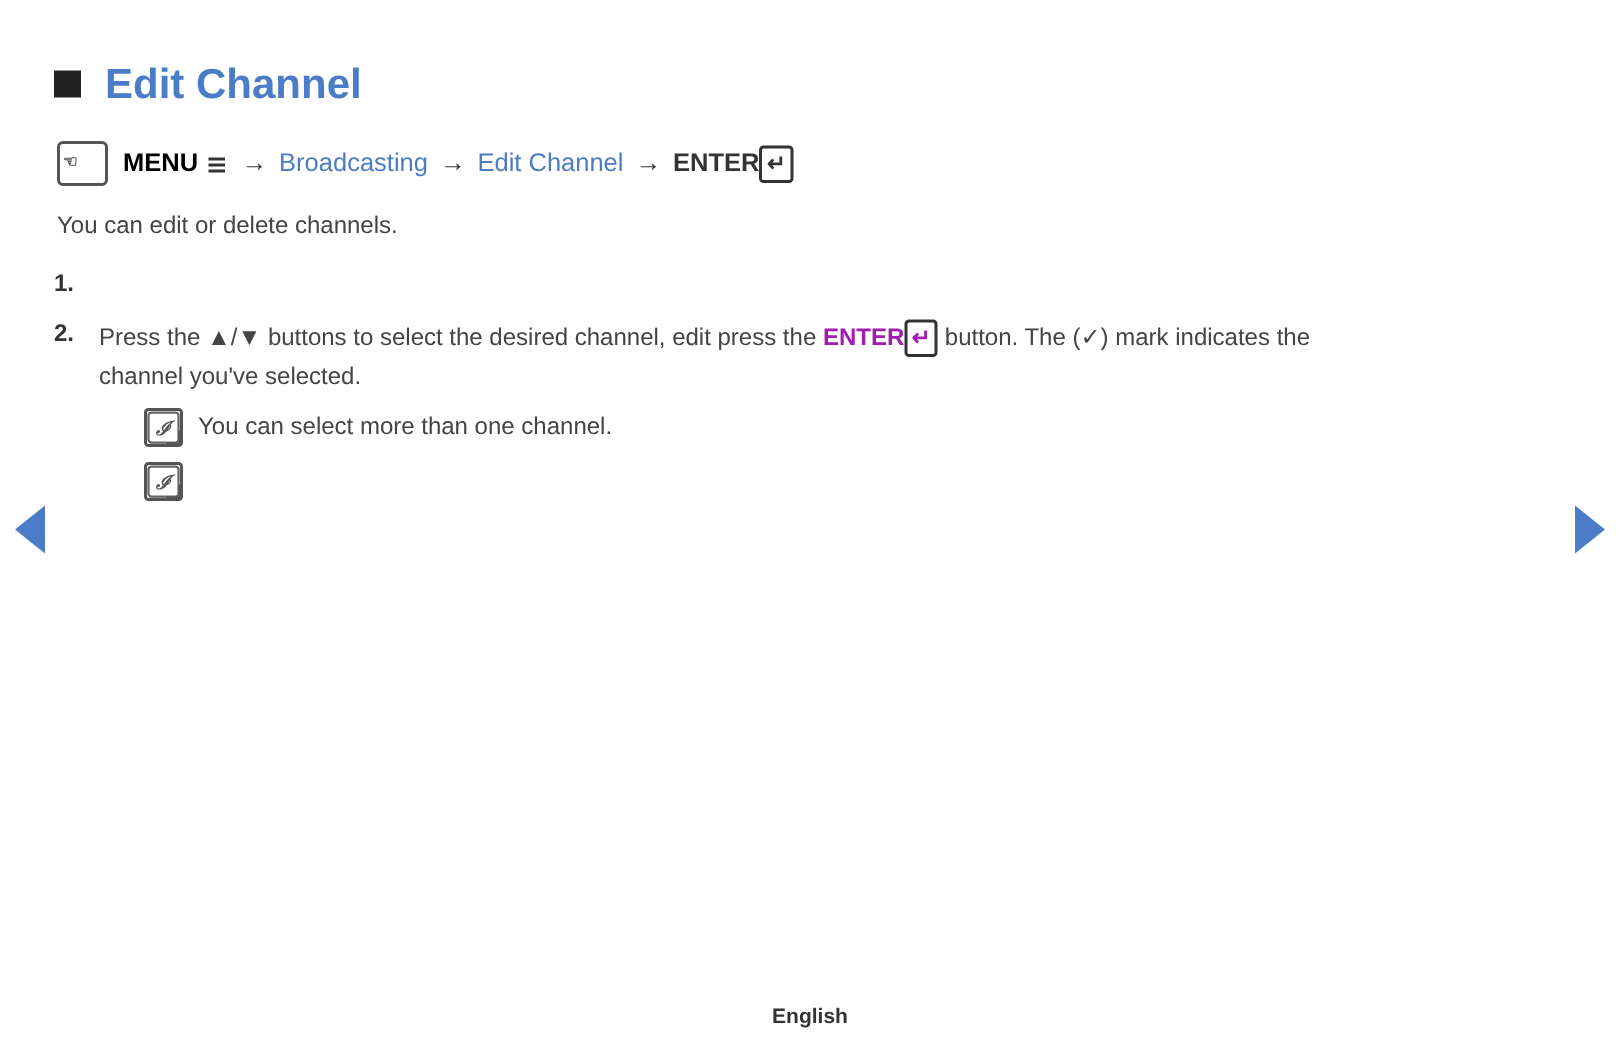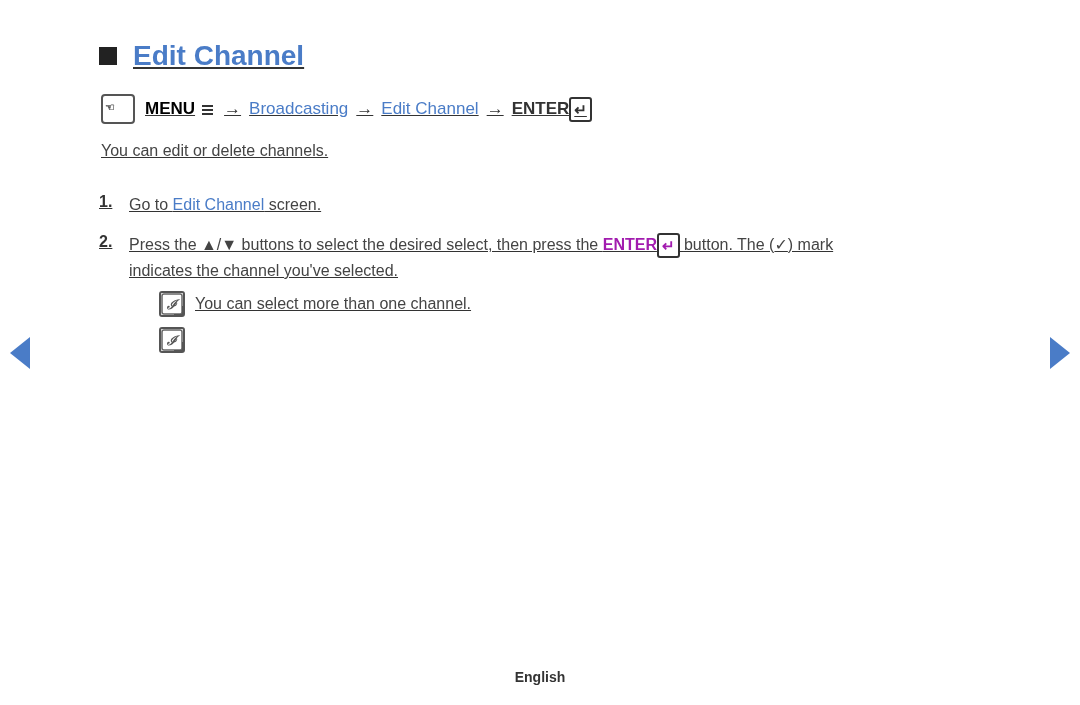--- a/index.html
+++ b/index.html
@@ -13,23 +13,22 @@
       height: 705px;
       background: #ffffff;
       font-family: 'Arial', sans-serif;
       font-size: 16px;
       color: #333333;
       position: relative;
       overflow: hidden;
     }
 
     .main-content {
-      padding: 40px 80px 40px 99px;
+      padding: 40px 80px 40px 36px;
       max-width: 980px;
-      text-decoration: underline;
     }
 
     .page-title-row {
       display: flex;
       align-items: center;
       margin-bottom: 22px;
     }
 
     .black-square {
       width: 18px;
@@ -93,21 +92,21 @@
       display: inline-flex;
       align-items: center;
       font-weight: 700;
       font-size: 17px;
       color: #333;
     }
 
     .description {
       font-size: 16px;
       color: #444;
-      margin-bottom: 32px;
+      margin-bottom: 20px;
       margin-left: 2px;
     }
 
     .numbered-list {
       list-style: none;
       margin-left: 0;
     }
 
     .numbered-list li {
       display: flex;
@@ -267,29 +266,26 @@
         <span class="enter-box">↵</span>
     </span>
   </div>
 
   <p class="description">You can edit or delete channels.</p>
 
   <ol class="numbered-list">
 
     <li>
       <span class="list-number">1.</span>
-      <span class="list-content">
-        Go to <span class="blue-link">Edit Channel</span> screen.
-      </span>
     </li>
 
     <li>
       <span class="list-number">2.</span>
       <div class="list-content">
-        <span>Press the ▲/▼ buttons to select the desired select, then press the </span>
+        <span>Press the ▲/▼ buttons to select the desired channel, edit press the </span>
         <span class="bold-text">ENTER<span class="enter-box">↵</span></span>
         <span> button. The (<span class="checkmark">✓</span>) mark indicates the channel you've selected.</span>
 
         
         <div class="notes-container">
 
           <div class="note-row">
             <span class="note-icon">
               <svg width="22" height="22" viewBox="0 0 22 22">
                 <rect x="1" y="1" width="20" height="20" rx="2" ry="2" fill="none" stroke="#666" stroke-width="1.5"></rect>

